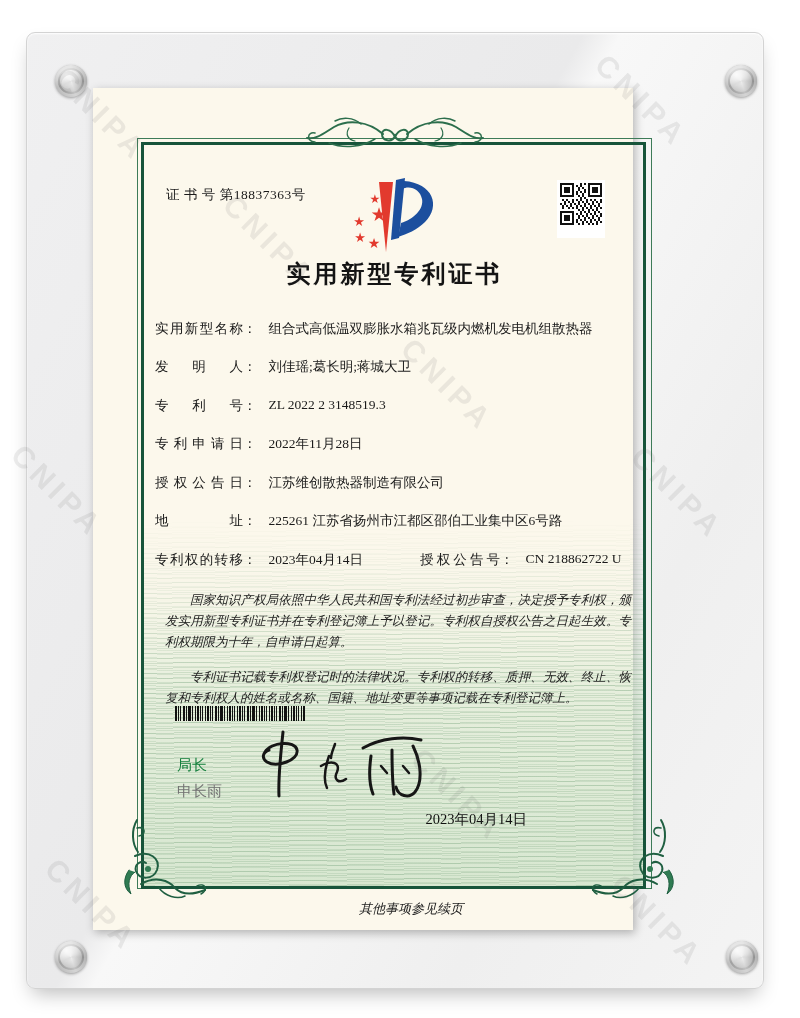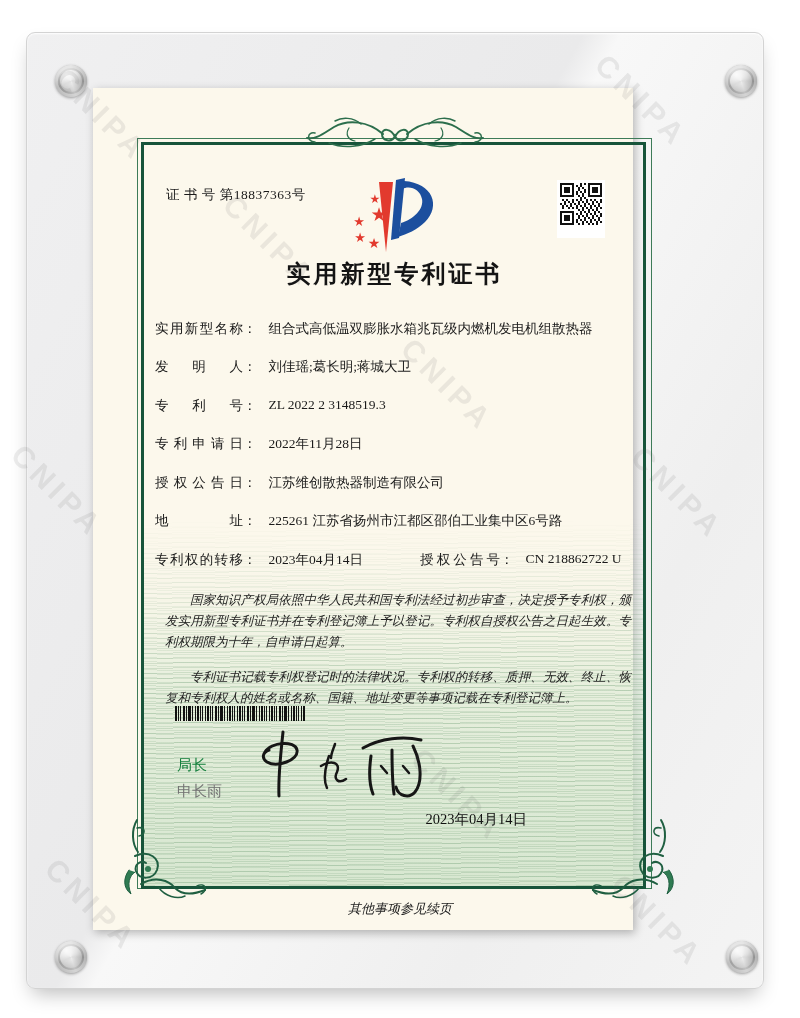--- a/index.html
+++ b/index.html
@@ -68,21 +68,21 @@
   .paras p{margin:14px;text-indent:2em;}
 
   .barcode{position:absolute;left:82px;top:618px;width:133px;height:15px;}
   .signature{position:absolute;left:158px;top:636px;width:190px;height:90px;}
   .officer-title{position:absolute;left:84px;top:668px;font-family:"Liberation Sans",sans-serif;
                  font-size:15px;color:#15803d;}
   .officer-name{position:absolute;left:84px;top:694px;font-family:"Liberation Sans",sans-serif;
                 font-size:15px;color:#737373;}
   .issue-date{position:absolute;right:106px;top:722px;font-size:14.5px;color:#111;}
   .page-info{position:absolute;left:44px;top:777px;width:515px;text-align:center;font-size:12.5px;}
-  .footer-note{position:absolute;left:1px;top:812px;width:612px;text-align:center;
+  .footer-note{position:absolute;left:12px;top:812px;width:612px;text-align:center;
                font-size:13px;font-style:italic;color:#222;}
 </style>
 </head>
 <body>
 
 <div class="scene">
 
   <div class="acrylic">
     <div class="screw tl"></div>
     <div class="screw tr"></div>

